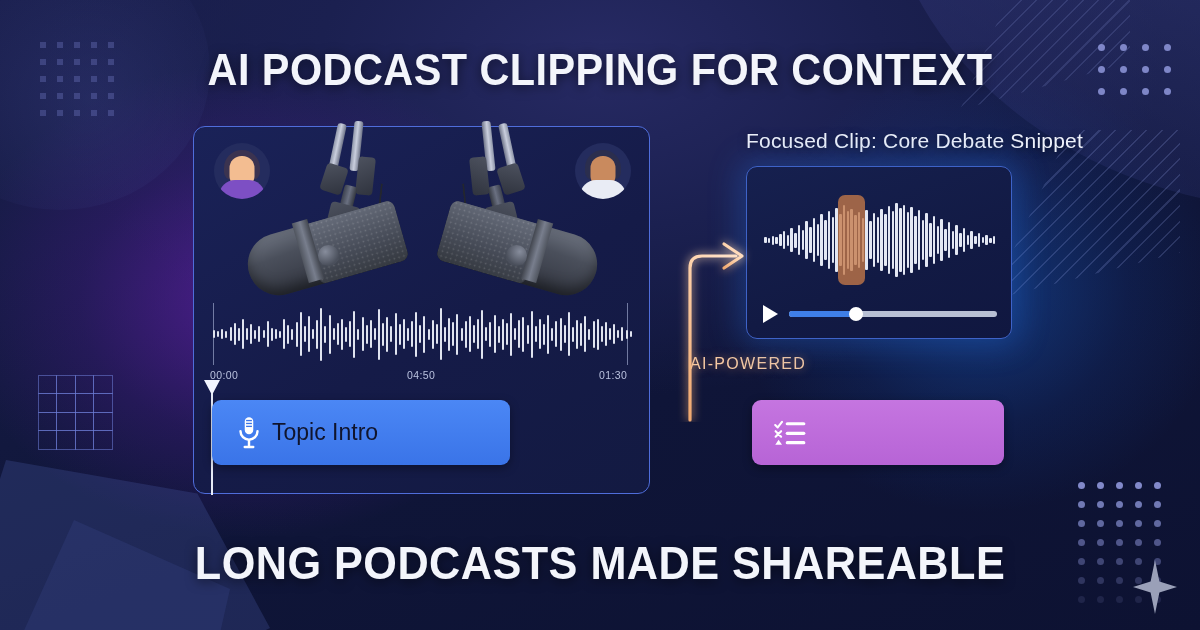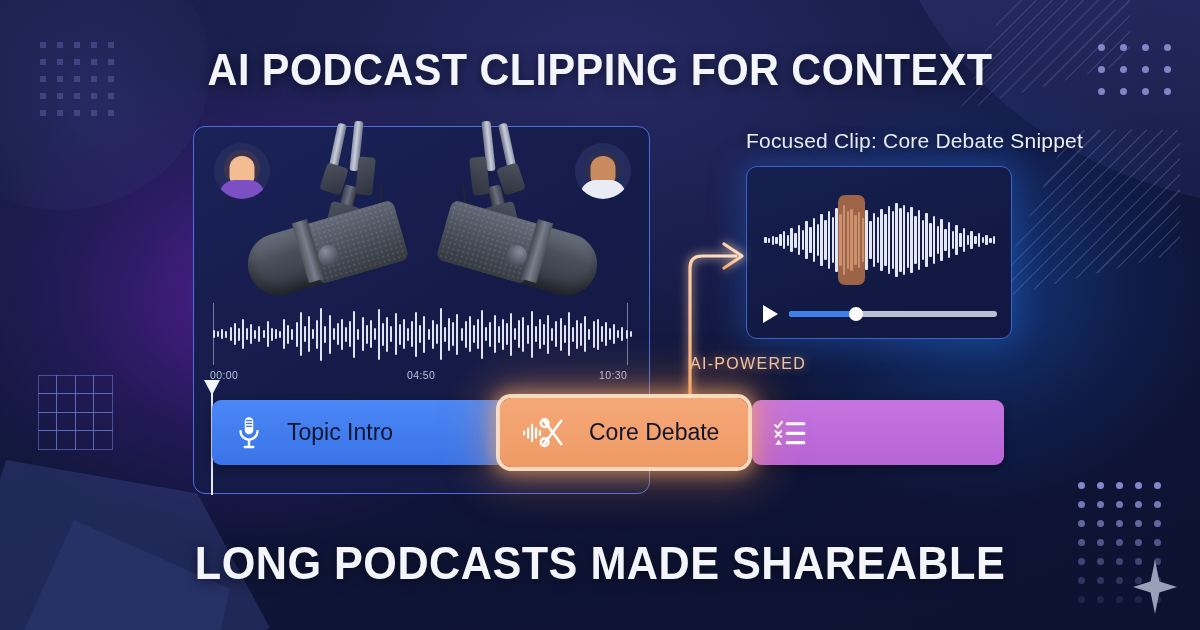--- a/index.html
+++ b/index.html
@@ -257,21 +257,21 @@
     position: absolute;
     left: 212px; top: 400px;
     width: 792px; height: 65px;
   }
   .segment {
     position: absolute; top: 0;
     height: 65px;
     border-radius: 9px;
     display: flex; align-items: center;
     padding-left: 22px;
-    gap: 23px;
+    gap: 8px;
     color: #10142c;
     font-size: 23px;
   }
   #segment-topic-intro {
     left: 0; width: 298px;
     background: linear-gradient(180deg, #4b87f5, #3a74e8);
     box-shadow: 0 3px 10px rgba(0,0,0,0.35);
   }
   #segment-core-debate {
     left: 288px; width: 248px; height: 69px; top: -2px;
@@ -647,21 +647,21 @@
         <i style="height: 12px;"></i>
         <i style="height: 20px;"></i>
         <i style="height: 8px;"></i>
         <i style="height: 14px;"></i>
         <i style="height: 9px;"></i>
         <i style="height: 6px;"></i>
       </div>
 
     <div class="timelabel s">00:00</div>
     <div class="timelabel m">04:50</div>
-    <div class="timelabel e">10:30</div>
+    <div class="timelabel e">01:30</div>
 
     <div id="playhead">
       <div class="head"></div>
       <div class="stem"></div>
     </div>
   </div>
 
   <svg id="connector" viewBox="0 0 110 190">
     <defs>
       <linearGradient id="connGrad" x1="0" y1="1" x2="1" y2="0">
@@ -768,38 +768,20 @@
         <rect x="9.6" y="3.2" width="4.8" height="1.1" fill="#3a74e8"></rect>
         <rect x="9.6" y="5.6" width="4.8" height="1.1" fill="#3a74e8"></rect>
         <rect x="9.6" y="8.0" width="4.8" height="1.1" fill="#3a74e8"></rect>
         <path d="M5 12.5a7 7 0 0 0 14 0" fill="none" stroke="#ffffff" stroke-width="2" stroke-linecap="round"></path>
         <rect x="11" y="19" width="2" height="6" fill="#ffffff"></rect>
         <rect x="7.5" y="24.5" width="9" height="2" rx="1" fill="#ffffff"></rect>
       </svg>
       <span class="seg-label">Topic Intro</span>
     </div>
 
-    <div class="segment" id="segment-core-debate">
-      <svg class="seg-icon" width="44" height="32" viewBox="0 0 34 26">
-        <g fill="#ffffff">
-          <rect x="0" y="11" width="1.8" height="4" rx="0.9"></rect>
-          <rect x="3.2" y="8.5" width="1.8" height="9" rx="0.9"></rect>
-          <rect x="6.4" y="5.5" width="1.8" height="15" rx="0.9"></rect>
-          <rect x="9.6" y="8.5" width="1.8" height="9" rx="0.9"></rect>
-          <rect x="12.8" y="10.5" width="1.8" height="5" rx="0.9"></rect>
-        </g>
-        <g stroke="#ffffff" stroke-width="2.1" fill="none" stroke-linecap="round">
-          <line x1="17" y1="3" x2="31" y2="22"></line>
-          <line x1="31" y1="3" x2="17" y2="22"></line>
-        </g>
-        <circle cx="17.5" cy="5" r="3.1" fill="none" stroke="#ffffff" stroke-width="2.1"></circle>
-        <circle cx="17.5" cy="20.5" r="3.1" fill="none" stroke="#ffffff" stroke-width="2.1"></circle>
-      </svg>
-      <span class="seg-label">Core Debate</span>
-    </div>
 
     <div class="segment" id="segment-summary-qa">
       <svg class="seg-icon" width="32" height="30" viewBox="0 0 26 24">
         <path d="M1 5.5 L3 7.5 L6.5 3" fill="none" stroke="#ffffff" stroke-width="1.7" stroke-linecap="round" stroke-linejoin="round"></path>
         <path d="M1.3 10.5 L5.8 15 M5.8 10.5 L1.3 15" stroke="#ffffff" stroke-width="1.7" stroke-linecap="round"></path>
         <path d="M1 21.5 L6.5 21.5 L3.75 17.5 Z" fill="#ffffff"></path>
         <rect x="9.5" y="3.2" width="16" height="2.6" rx="1.3" fill="#ffffff"></rect>
         <rect x="9.5" y="11" width="16" height="2.6" rx="1.3" fill="#ffffff"></rect>
         <rect x="9.5" y="18.6" width="16" height="2.6" rx="1.3" fill="#ffffff"></rect>
       </svg>

